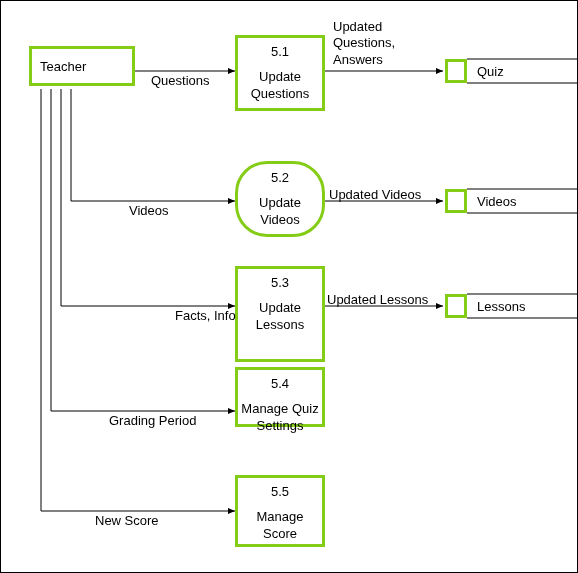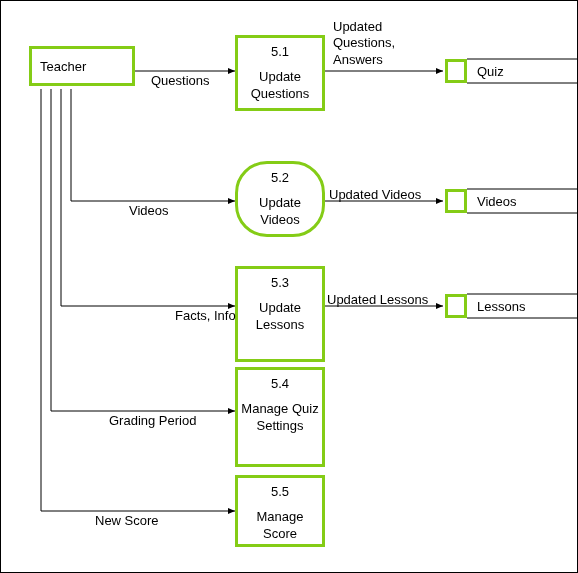--- a/index.html
+++ b/index.html
@@ -101,21 +101,21 @@
     <span class="process-name">Update
 Videos</span>
   </div>
 
   <div class="box" style="left:234px; top:265px; width:90px; height:96px;">
     <span class="process-num">5.3</span>
     <span class="process-name">Update
 Lessons</span>
   </div>
 
-  <div class="box" style="left:234px; top:366px; width:90px; height:100px;">
+  <div class="box" style="left:234px; top:366px; width:90px; height:60px;">
     <span class="process-num">5.4</span>
     <span class="process-name">Manage
 Quiz
 Settings</span>
   </div>
 
   <div class="box" style="left:234px; top:474px; width:90px; height:72px;">
     <span class="process-num">5.5</span>
     <span class="process-name">Manage
 Score</span>

